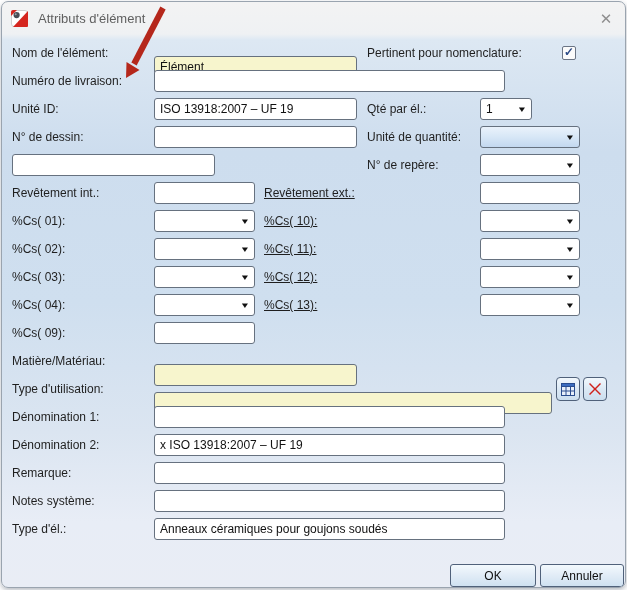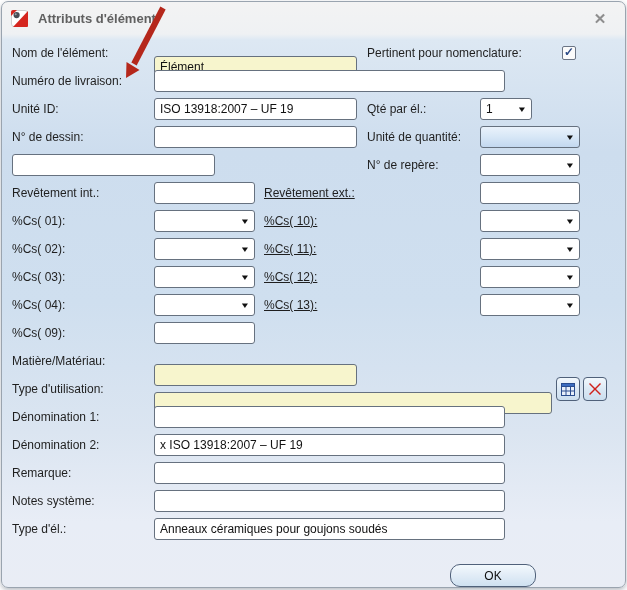--- a/index.html
+++ b/index.html
@@ -2,21 +2,21 @@
 <html><head>
 <meta charset="utf-8">
 <style>
   html,body{margin:0;padding:0;width:627px;height:590px;overflow:hidden;
     font-family:"Liberation Sans",sans-serif;background:#ffffff;}
   .window{position:absolute;left:1px;top:1px;width:623px;height:585px;
     border:1px solid #9aa4af;border-radius:7px;overflow:hidden;
     box-shadow:0 2px 5px rgba(90,100,115,.45);
     background:linear-gradient(180deg,#f3f3f3 0px,#eff1f3 32px,#dde8f3 38px,
       #cdddee 150px,#cfdfef 300px,#dbe5f1 430px,#e8edf6 520px,#e9edf5 100%);}
-  .titlebar{height:33px;display:flex;align-items:center;padding:0 14px 0 9px;font-weight:bold;}
+  .titlebar{height:33px;display:flex;align-items:center;padding:0 8px 0 9px;}
   .app-icon{width:17px;height:17px;margin-right:10px;flex:none;}
   .title{font-size:13px;color:#606060;}
   .close{margin-left:auto;color:#8e8e8e;font-size:15px;line-height:15px;
     width:22px;text-align:center;cursor:default;}
   .content{position:relative;padding:7px 0 0 10px;}
   .row{position:relative;height:22px;margin-bottom:6px;display:flex;align-items:center;}
   .lbl{width:142px;flex:none;font-size:12px;color:#1f1f1f;white-space:nowrap;}
   .inp{height:22px;box-sizing:border-box;border:1px solid #66717f;border-radius:3px;
     background:#fff;font-family:inherit;font-size:12px;color:#111;padding:0 5px;outline:none;}
   .yellow{background:#f7f5cd;margin-top:28px;}
@@ -29,21 +29,21 @@
   .pos-rlabel2{position:absolute;left:252px;font-size:12px;color:#1f1f1f;white-space:nowrap;text-decoration:underline;}
   .pos-rctl{position:absolute;left:468px;}
   .checkbox{position:absolute;left:550px;width:14px;height:14px;box-sizing:border-box;
     border:1px solid #6b7585;border-radius:2px;background:#fbfbfb;display:flex;
     align-items:center;justify-content:center;}
   .check{color:#2b4a86;font-size:12px;font-weight:bold;line-height:10px;margin-top:-2px;}
   .sq-btn{position:absolute;top:-1px;width:24px;height:24px;box-sizing:border-box;
     border:1px solid #50617a;border-radius:4px;display:flex;align-items:center;
     justify-content:center;background:linear-gradient(180deg,#f2f8fd,#dcE9f5 50%,#cbdeef);}
   .btn{position:absolute;height:23px;box-sizing:border-box;border:1px solid #50617a;
-    border-radius:10px;font-family:inherit;font-size:12px;color:#101010;
+    border-radius:3px;font-family:inherit;font-size:12px;color:#101010;
     background:linear-gradient(180deg,#f3f9fd 0%,#e3edf7 45%,#cfe1f1 100%);
     display:flex;align-items:center;justify-content:center;}
   .btn-ok{left:448px;top:562px;width:86px;}
   .btn-cancel{left:538px;top:562px;width:84px;}
   .annotation{position:absolute;left:0;top:0;pointer-events:none;z-index:5;}
 </style>
 </head>
 <body>
 
 <div class="window">
@@ -214,19 +214,20 @@
     </div>
 
     <div class="row">
       <span class="lbl">Type d'él.:</span>
       <input class="inp w-wide" type="text" value="Anneaux céramiques pour goujons soudés" style="">
     </div>
 
   </div>
 
   <div class="btn btn-ok">OK</div>
+  <div class="btn btn-cancel">Annuler</div>
 
 </div>
 
 <svg class="annotation" width="220" height="100" viewBox="0 0 220 100">
   <line x1="163" y1="8" x2="134" y2="64" stroke="#b5271b" stroke-width="6"></line>
   <polygon points="126,78 139.5,70 126.5,62" fill="#b5271b"></polygon>
 </svg>
 
 </body></html>

